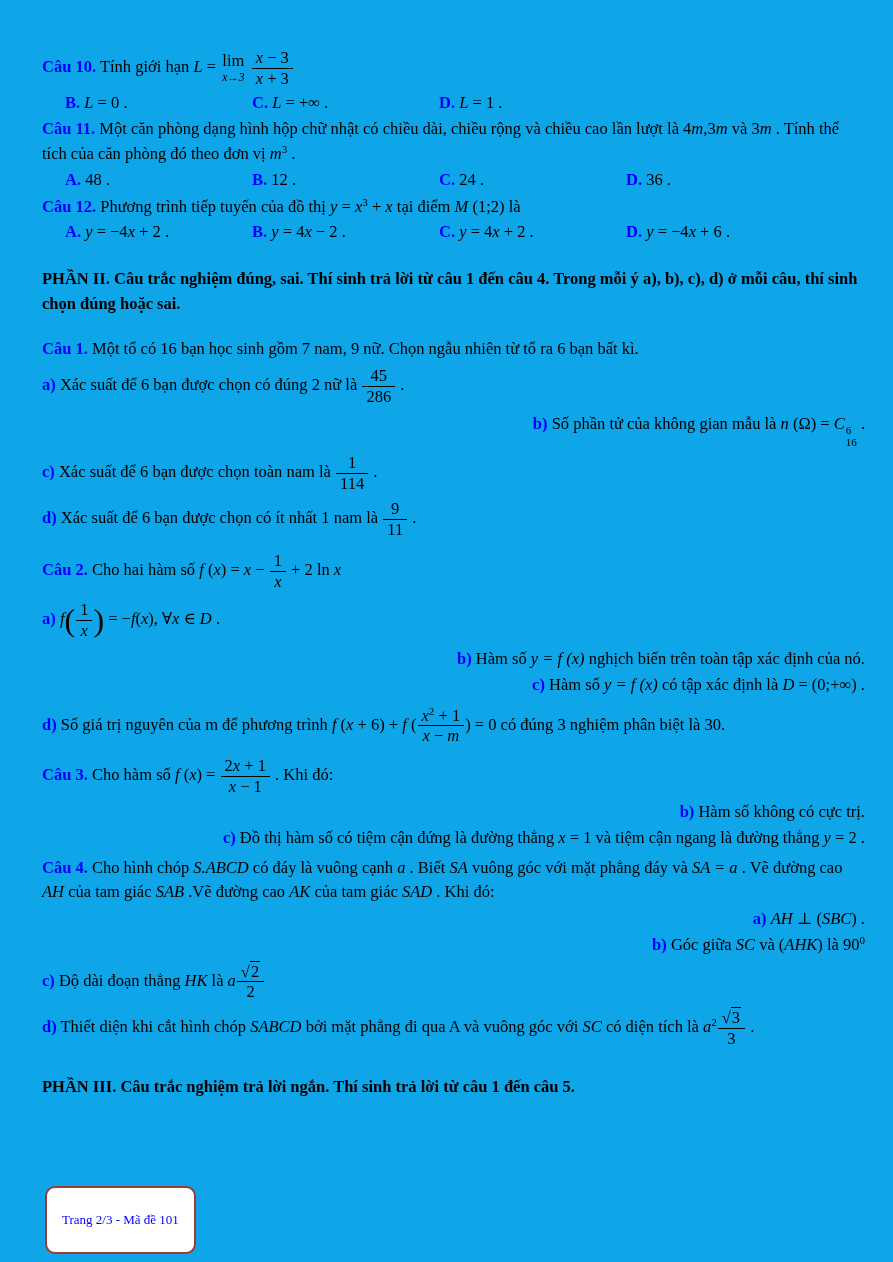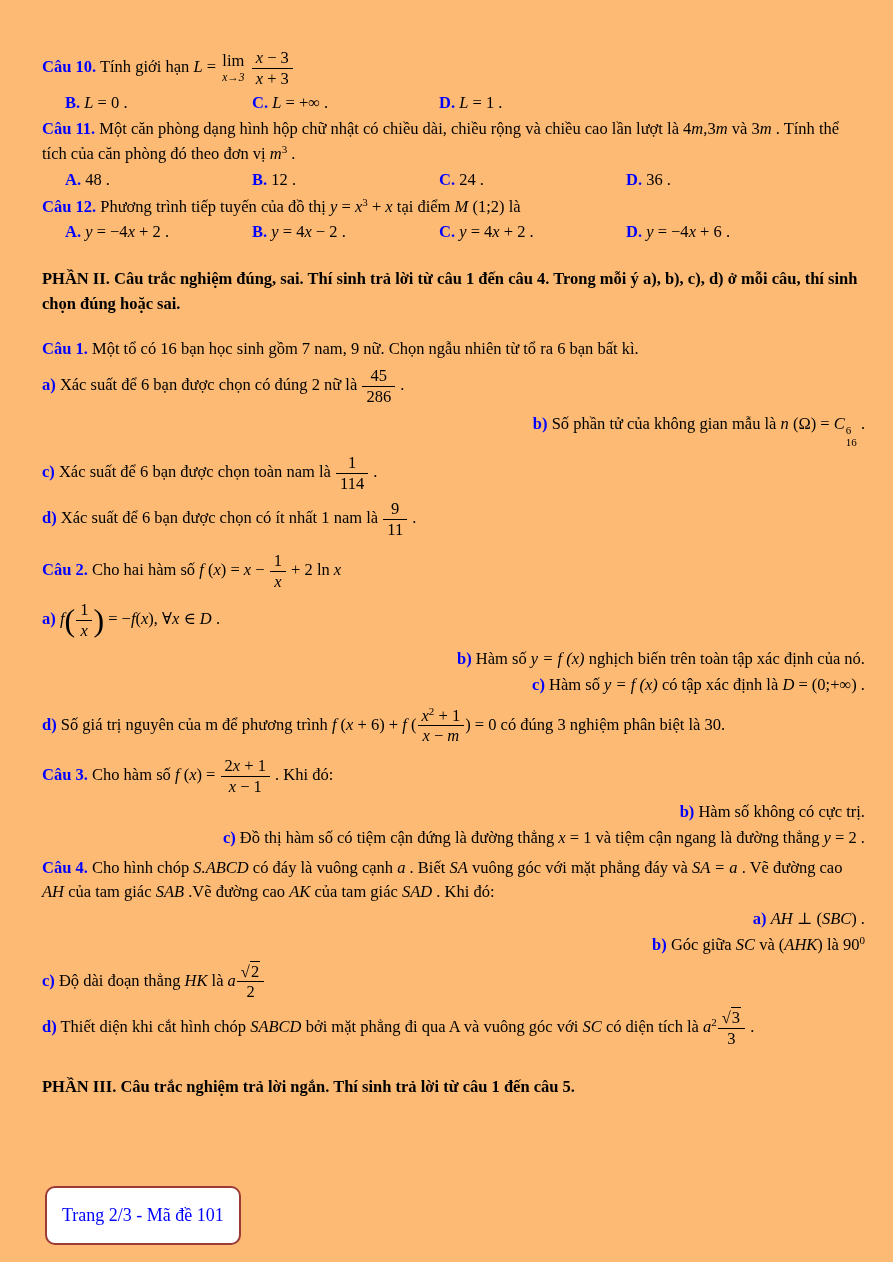--- a/index.html
+++ b/index.html
@@ -1,19 +1,19 @@
 <!DOCTYPE html>
 <html><head>
 <meta charset="utf-8">
 <style>
   * { box-sizing: border-box; }
   html,body { margin:0; padding:0; background:#888; }
   .page {
     position:relative; width:893px; height:1262px; margin:0 auto;
-    background:#fdba74; overflow:hidden;
+    background:#0ea5e9; overflow:hidden;
     font-family:"Liberation Serif","DejaVu Serif",serif;
     font-size:16.5px; color:#000; line-height:1.5;
     padding:46px 28px 0 42px;
   }
   p { margin:0; }
   .qhead { color:#0000ff; font-weight:bold; }
   .subkey { color:#0000ff; font-weight:bold; }
   .mi { font-style:italic; }
   sup { font-size:11px; line-height:0; }
   .heading { font-weight:bold; }
@@ -41,21 +41,21 @@
   #q2-item-d { margin:8px 0 4px 0; }
   #q3-intro { margin-top:10px; margin-bottom:3px; }
   .tight { margin:1.5px 0;text-align:right; }
   #q4-intro { margin-top:5px; }
   #q4-item-c { margin:4px 0; }
   #q4-item-d { margin:6px 0 0 0; }
   #part3-heading { margin-top:26px; }
   .footer-box {
     position:absolute; left:45px; top:1186px;
     border:2px solid #9c3a36; border-radius:10px;
-    padding:14px 15px; color:#0000ff; font-size:18px;
+    padding:22px 15px; color:#0000ff; font-size:13px;
     background:#fff;
   }
 </style>
 </head>
 <body>
 
 <div class="page">
 
   <p class="mathline" id="q10-block">
     <span class="qhead">Câu 10.</span>

